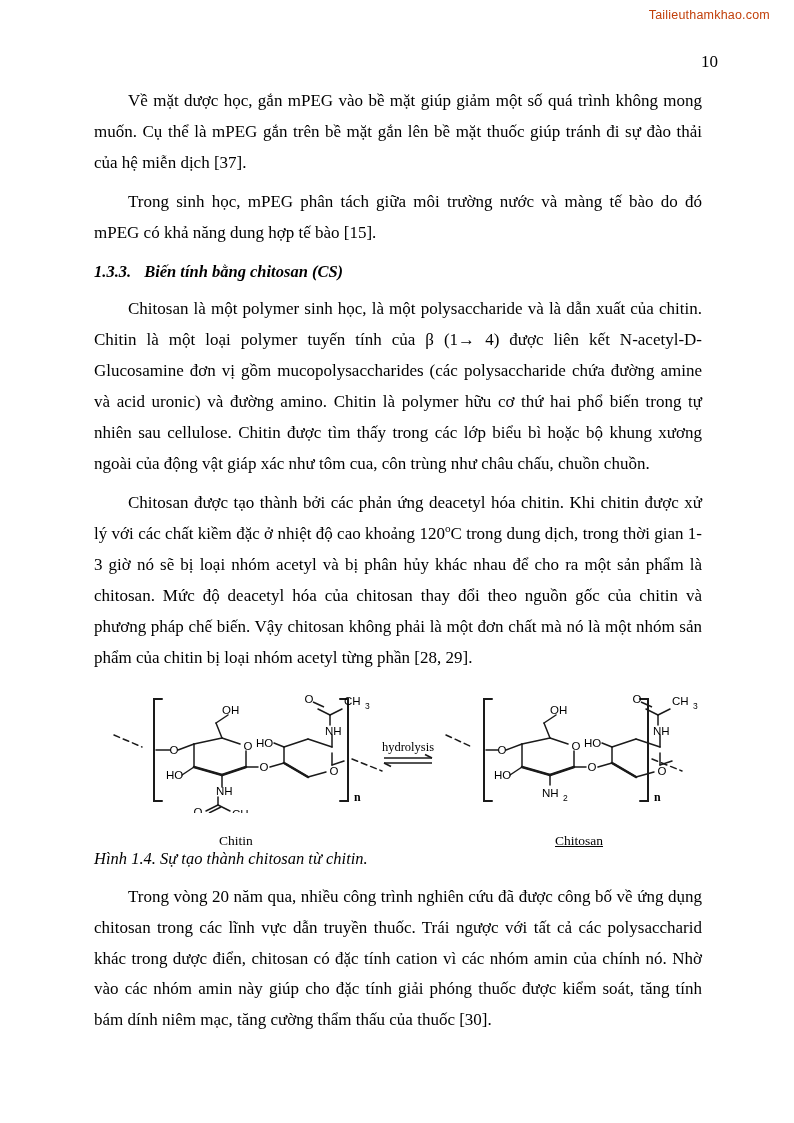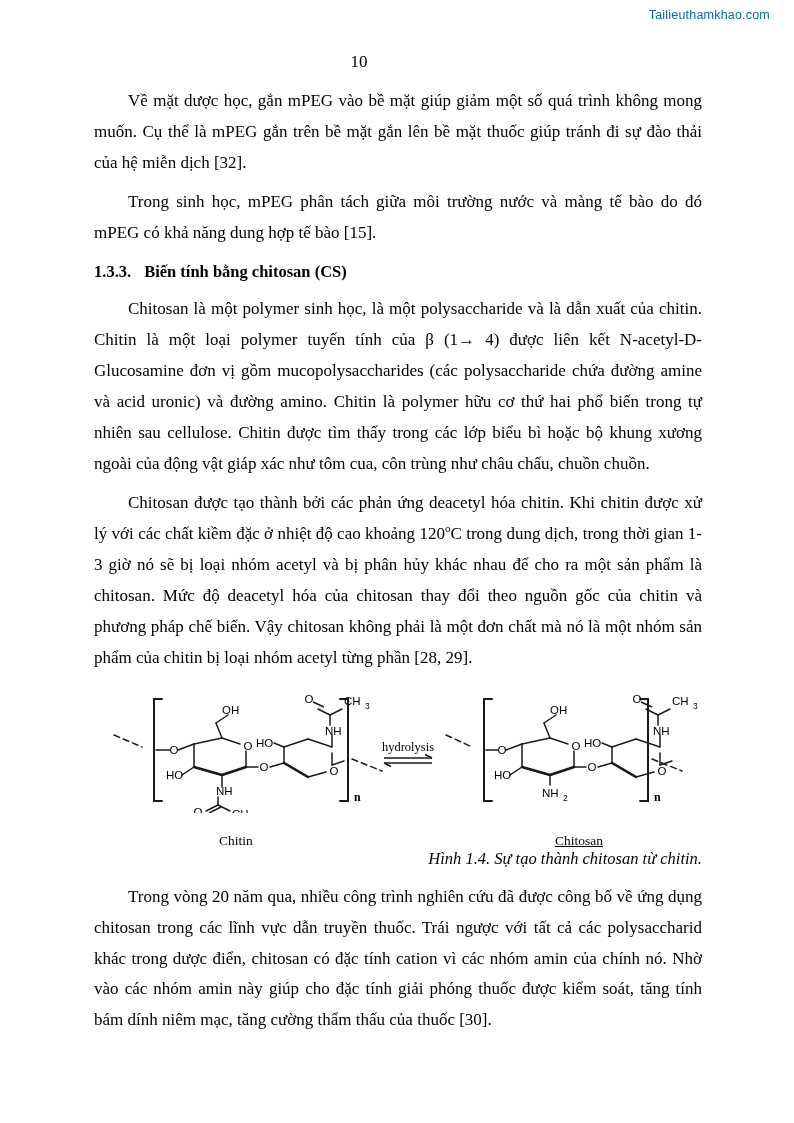--- a/index.html
+++ b/index.html
@@ -15,30 +15,30 @@
     overflow: hidden;
     font-family: "Liberation Serif", "DejaVu Serif", serif;
     color: #000000;
   }
   .watermark {
     position: absolute;
     top: 8px;
     right: 24px;
     font-family: "Liberation Sans", "DejaVu Sans", sans-serif;
     font-size: 12.5px;
-    color: #0369a1;
+    color: #c2410c;
     letter-spacing: 0.2px;
     user-select: none;
   }
   .page-number {
     position: absolute;
     top: 52px;
     left: 0;
     width: 718px;
-    text-align: center;
+    text-align: right;
     font-size: 17px;
   }
   .content {
     position: absolute;
     left: 94px;
     top: 86px;
     width: 608px;
   }
   p.body {
     margin: 0 0 0 0;
@@ -47,20 +47,21 @@
     text-align: justify;
     text-indent: 34px;
     hyphens: none;
   }
   .gap-sm { height: 8px; }
   .gap-md { height: 13px; }
   h3.section-heading {
     margin: 0;
     font-size: 16.5px;
     font-weight: bold;
+    font-style: italic;
     line-height: 1.8;
   }
   h3.section-heading .num { margin-right: 13px; }
   .figure {
     margin: 0;
     padding: 0;
   }
   .scheme {
     position: relative;
     width: 608px;
@@ -77,42 +78,42 @@
   .struct-labels .lbl {
     position: absolute;
     top: 0;
     margin-top: 20px;
   }
   .lbl-chitin { left: 125px; }
   .lbl-chitosan { left: 461px; text-decoration: underline; }
   .figcaption {
     margin: 0;
     padding-top: 14px;
-    text-align: right;
+    text-align: left;
     font-size: 16.5px;
     font-style: italic;
   }
   .sup-o {
     font-size: 0.66em;
     vertical-align: super;
     line-height: 0;
   }
 </style>
 </head>
 <body>
 
 <div class="page">
 
   <div class="watermark">Tailieuthamkhao.com</div>
 
   <div class="page-number">10</div>
 
   <div class="content">
 
-    <p class="body">Về mặt dược học, gắn mPEG vào bề mặt giúp giảm một số quá trình không mong muốn. Cụ thể là mPEG gắn trên bề mặt gắn lên bề mặt thuốc giúp tránh đi sự đào thải của hệ miễn dịch [32].</p>
+    <p class="body">Về mặt dược học, gắn mPEG vào bề mặt giúp giảm một số quá trình không mong muốn. Cụ thể là mPEG gắn trên bề mặt gắn lên bề mặt thuốc giúp tránh đi sự đào thải của hệ miễn dịch [37].</p>
 
     <div class="gap-sm"></div>
 
     <p class="body">Trong sinh học, mPEG phân tách giữa môi trường nước và màng tế bào do đó mPEG có khả năng dung hợp tế bào [15].</p>
 
     <div class="gap-sm"></div>
 
     <h3 class="section-heading">
       <span class="num">1.3.3.</span><span>Biến tính bằng chitosan (CS)</span>
     </h3>

